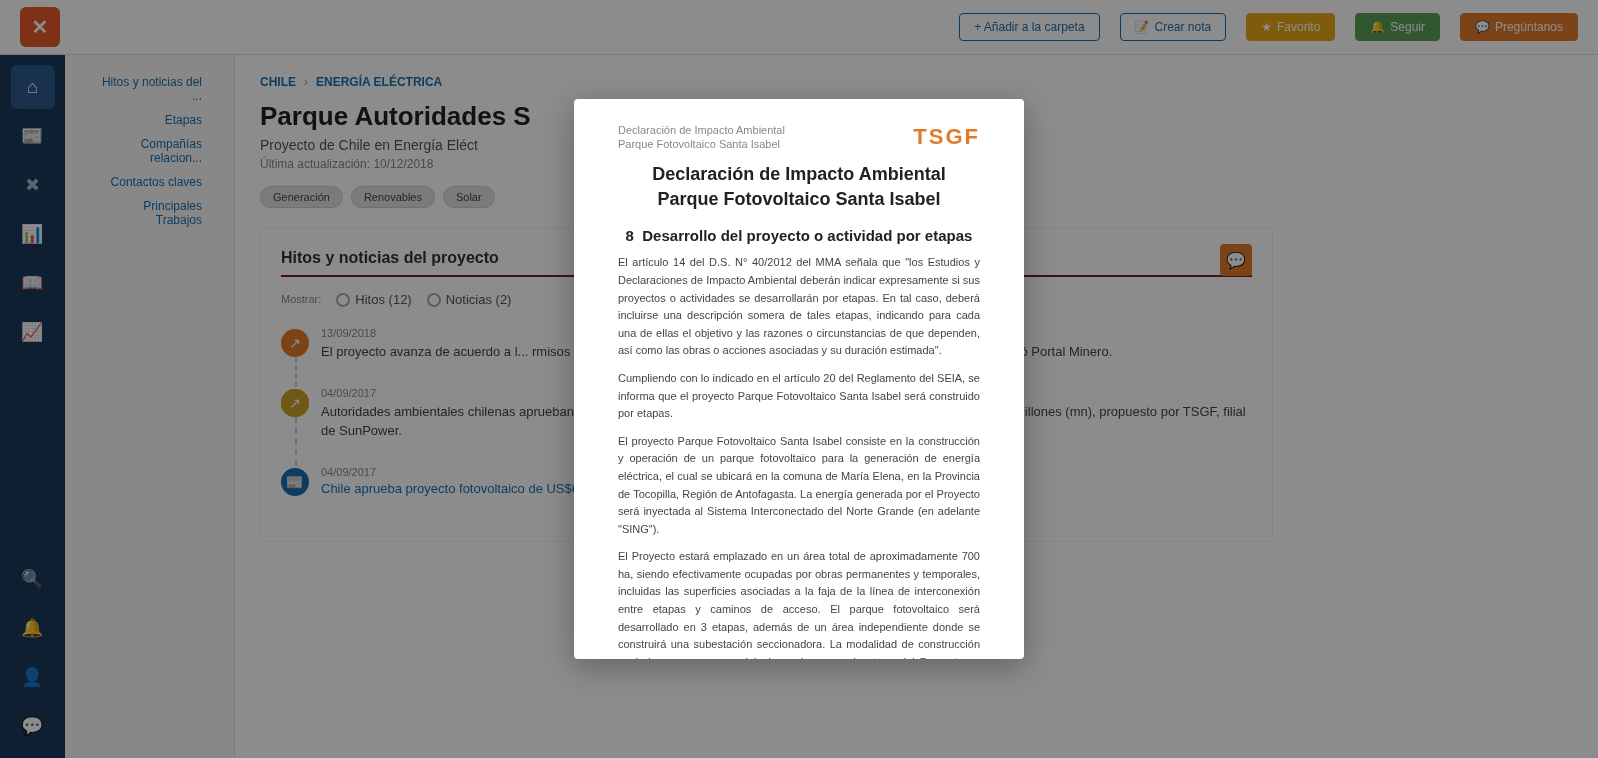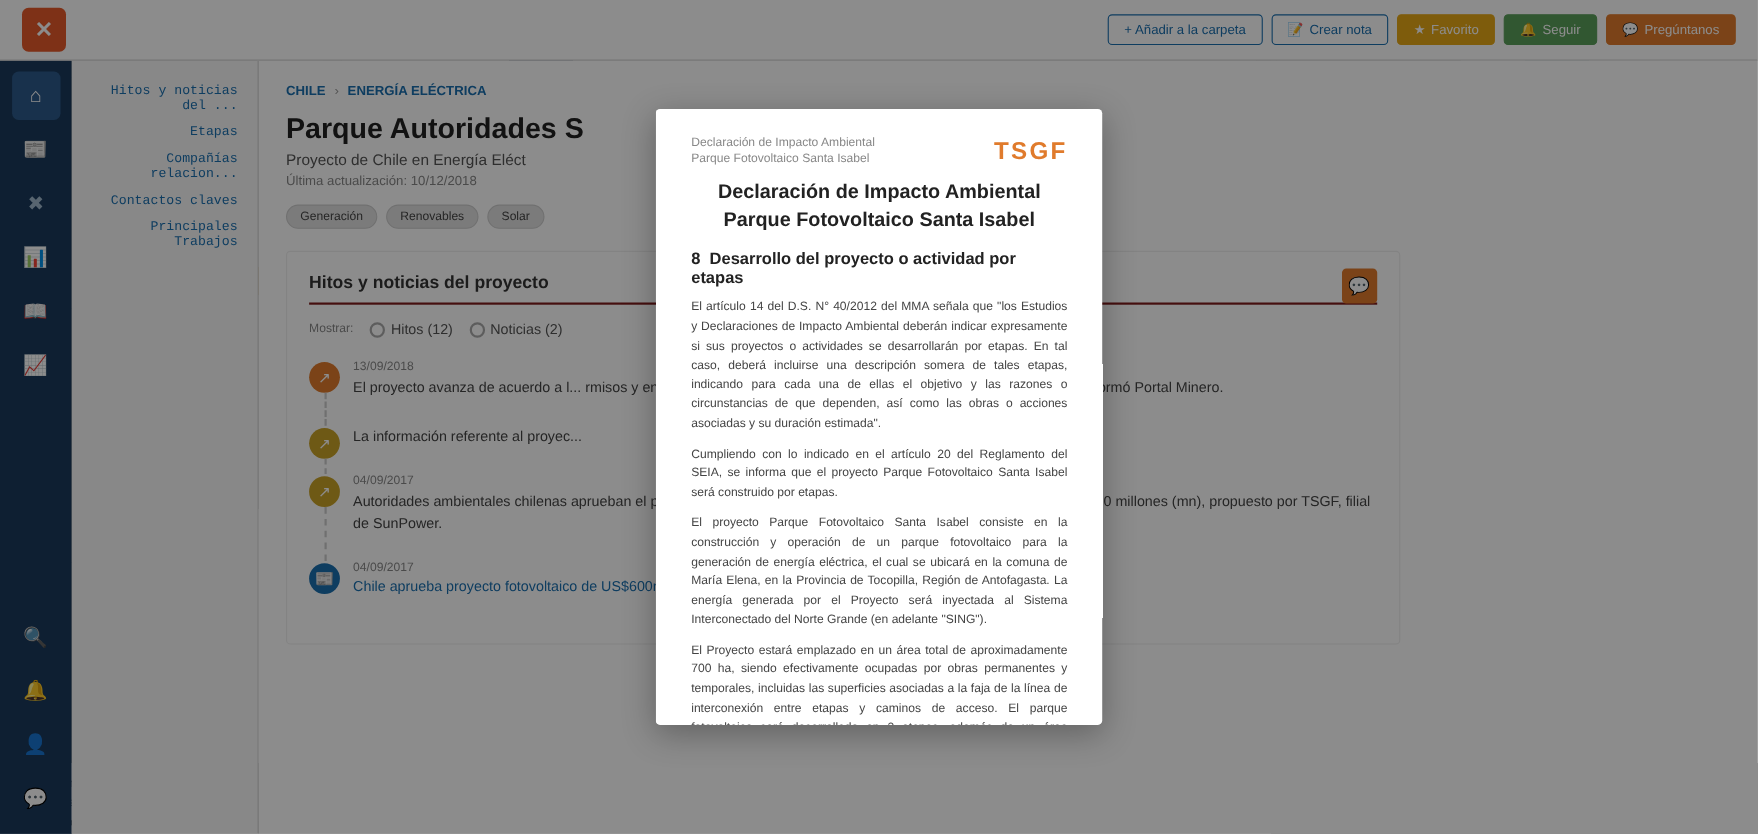--- a/index.html
+++ b/index.html
@@ -18,21 +18,21 @@
       top: 0; left: 0; right: 0;
       z-index: 100;
     }
     .topbar-logo {
       width: 40px; height: 40px;
       background: #e55a2b;
       border-radius: 6px;
       display: flex; align-items: center; justify-content: center;
       color: #fff; font-size: 20px; font-weight: bold;
     }
-    .topbar-actions { display: flex; gap: 8px; align-items: flex-start; }
+    .topbar-actions { display: flex; gap: 20px; align-items: flex-start; }
     .btn {
       padding: 6px 14px;
       border-radius: 4px;
       font-size: 12px;
       cursor: pointer;
       border: 1px solid transparent;
       display: flex; align-items: center; gap: 5px;
     }
     .btn-outline-blue { border: 1px solid #1a6faf; color: #1a6faf; background: #fff; }
     .btn-yellow { background: #e6a817; color: #fff; border: 1px solid #e6a817; }
@@ -72,23 +72,22 @@
     }
 
     
     .secondary-sidebar {
       position: fixed;
       top: 55px; left: 65px;
       width: 170px;
       height: calc(100vh - 55px);
       background: #f8f8f8;
       border-right: 1px solid #ddd;
-      padding: 15px 10px;
+      padding: 15px 24px;
       z-index: 40;
-      font-family: Liberation Mono, monospace;
     }
     .secondary-sidebar a {
       display: block;
       padding: 5px 8px;
       font-size: 12px;
       color: #1a6faf;
       text-decoration: none;
       text-align: right;
       border-radius: 3px;
     }
@@ -280,26 +279,26 @@
     
     .modal-overlay {
       position: fixed;
       top: 0; left: 0; right: 0; bottom: 0;
       background: rgba(0,0,0,0.45);
       z-index: 200;
       display: flex; align-items: center; justify-content: center;
     }
     .modal {
       background: #fff;
-      width: 406px;
+      width: 450px;
       max-height: 560px;
       overflow-y: auto;
       border-radius: 4px;
       box-shadow: 0 8px 30px rgba(0,0,0,0.3);
-      padding: 25px 32px;
+      padding: 25px 44px;
       position: relative;
     }
     .modal-header-logo {
       display: flex; justify-content: space-between; align-items: flex-start;
       margin-bottom: 10px;
     }
     .modal-subtitle {
       font-size: 11px;
       color: #888;
       margin-bottom: 2px;
@@ -310,20 +309,21 @@
       text-align: center;
       color: #222;
       margin-bottom: 15px;
       line-height: 1.4;
     }
     .modal-section-num {
       font-size: 15px;
       font-weight: bold;
       color: #222;
       margin-bottom: 10px;
+      text-align: center;
     }
     .modal-body-text {
       font-size: 11px;
       color: #444;
       line-height: 1.6;
       text-align: justify;
       margin-bottom: 10px;
     }
     .tsgf-logo {
       font-size: 22px;
@@ -493,21 +493,20 @@
         <div class="timeline-item">
           <div class="timeline-dot orange">↗</div>
           <div class="timeline-line"></div>
           <div class="timeline-date">13/09/2018</div>
           <div class="timeline-text">El proyecto avanza de acuerdo a l... rmisos y en proceso de tramitación de la segunda concesi... jmestre del 2019, informó Portal Minero.</div>
         </div>
 
         <div class="timeline-item">
           <div class="timeline-dot gold">↗</div>
           <div class="timeline-line"></div>
-          <div class="timeline-text">La información referente al proyec...</div>
         </div>
 
         <div class="timeline-item">
           <div class="timeline-dot gold">↗</div>
           <div class="timeline-line"></div>
           <div class="timeline-date">04/09/2017</div>
           <div class="timeline-text">Autoridades ambientales chilenas aprueban el proyecto solar fotovoltaico de 408MW Santa Isabel, valorado en US$600 millones (mn), propuesto por TSGF, filial de SunPower.</div>
         </div>
 
         <div class="timeline-item">

